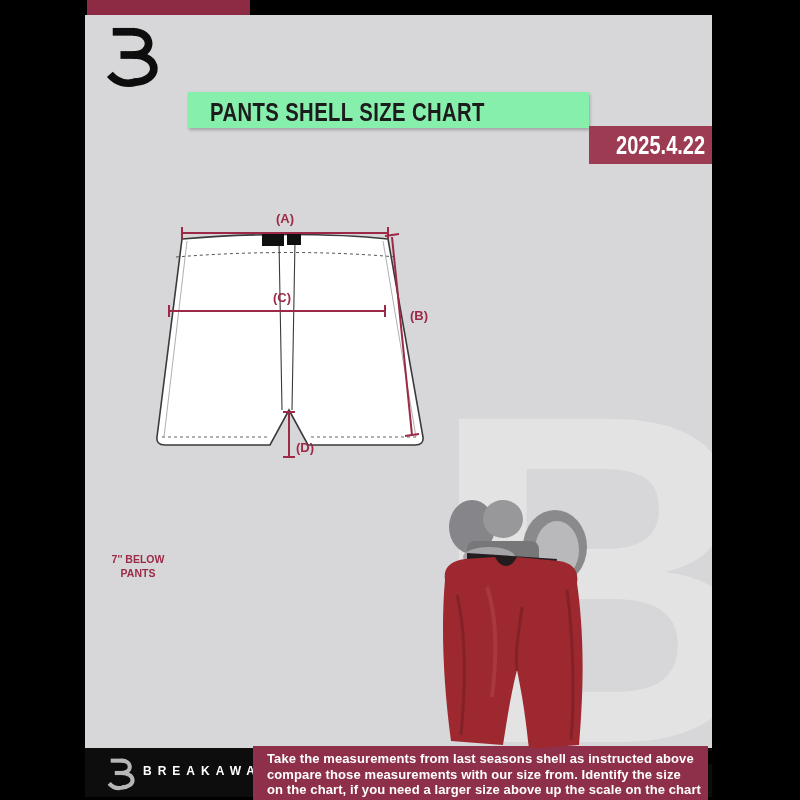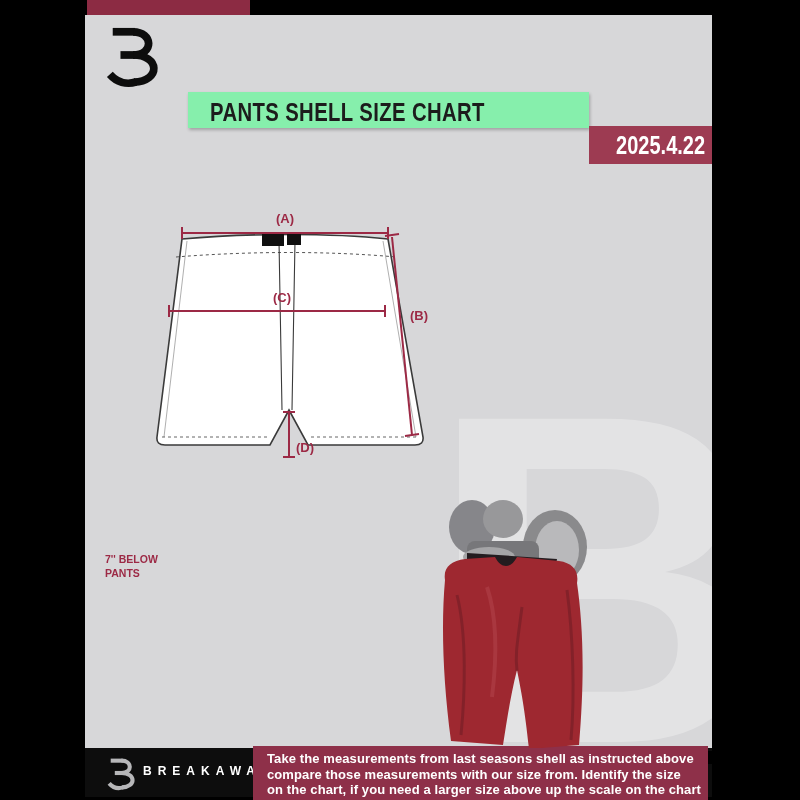--- a/index.html
+++ b/index.html
@@ -14,21 +14,21 @@
 
   
   #logo { left:20px; top:5px; width:58px; height:70px; }
   #title-box { left:103px; top:3px; width:401px; height:36px; background:#86efac; display:flex; align-items:flex-end; box-shadow:1px 2px 3px rgba(0,0,0,0.25); }
   #title-box .title-text { font-size:26px; font-weight:bold; color:#1c1c1c; letter-spacing:0.5px; display:inline-block; transform:scaleX(0.78); transform-origin:left center; margin-left:22px; white-space:nowrap; }
   #date-box { left:504px; top:1px; width:144px; height:38px; background:#9d3b52; display:flex; align-items:center; justify-content:center; }
   #date-box .date-text { font-size:25px; font-weight:bold; color:#fff; display:inline-block; transform:scaleX(0.8); white-space:nowrap; }
 
   
   #shorts-svg { left:55px; top:48px; }
-  #side-note { left:20px; top:130px; width:66px; text-align:left; color:#9c2945; font-size:10.5px; font-weight:bold; line-height:14px; }
+  #side-note { left:20px; top:130px; width:66px; text-align:center; color:#9c2945; font-size:10.5px; font-weight:bold; line-height:14px; }
   #photo-svg { left:352px; top:45px; }
 
   
   #watermark { right:-55px; top:330px; font-size:470px; font-weight:bold; color:rgba(255,255,255,0.30); line-height:1; z-index:0; pointer-events:none; }
   .layer { position:relative; z-index:1; }
   #footer-strip { left:85px; top:748px; width:627px; height:49px; background:#0d0d0d; }
   #footer-logo { left:21px; top:7px; width:32px; height:36px; }
   #brand { left:58px; top:16px; color:#fff; font-size:12px; font-weight:bold; letter-spacing:6px; white-space:nowrap; }
   #footer-note { left:253px; top:746px; width:455px; height:60px; background:#8e3049; color:#fff; padding:5px 0 0 14px; }
   #footer-note .fline { font-size:13px; font-weight:bold; line-height:15.5px; white-space:nowrap; letter-spacing:0.1px; }

